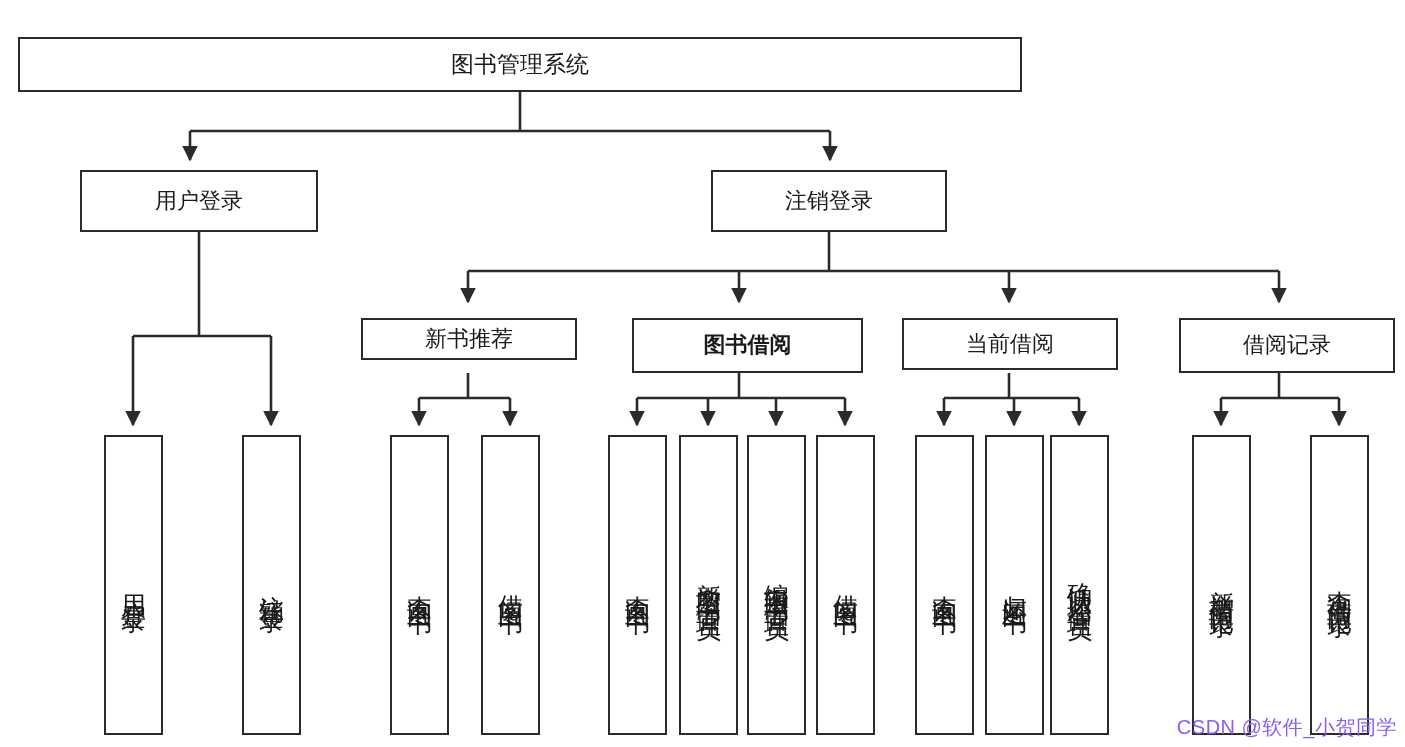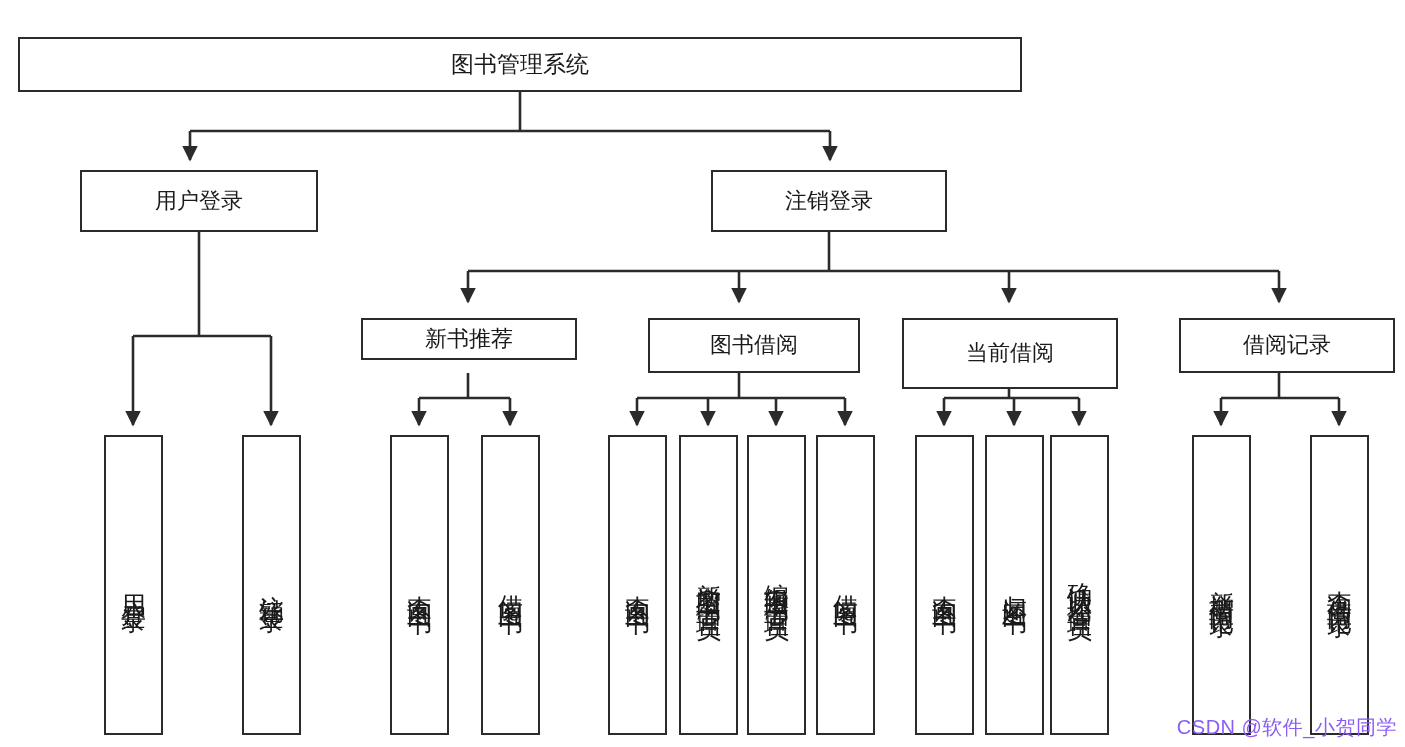--- a/index.html
+++ b/index.html
@@ -127,24 +127,24 @@
   <div class="node-box level-1" style="left:80px; top:170px; width:238px; height:62px;">
     <span class="node-label">用户登录</span>
   </div>
   <div class="node-box level-1" style="left:711px; top:170px; width:236px; height:62px;">
     <span class="node-label">注销登录</span>
   </div>
 
   <div class="node-box level-2" style="left:361px; top:318px; width:216px; height:42px;">
     <span class="node-label">新书推荐</span>
   </div>
-  <div class="node-box level-2" style="left:648px; top:318px; width:212px; height:55px;">
+  <div class="node-box level-2" style="left:632px; top:318px; width:231px; height:55px;font-weight:bold;">
     <span class="node-label">图书借阅</span>
   </div>
-  <div class="node-box level-2" style="left:902px; top:318px; width:216px; height:71px;">
+  <div class="node-box level-2" style="left:902px; top:318px; width:216px; height:52px;">
     <span class="node-label">当前借阅</span>
   </div>
   <div class="node-box level-2" style="left:1172px; top:318px; width:216px; height:55px;margin-left:7px;">
     <span class="node-label">借阅记录</span>
   </div>
 
   <div class="node-box leaf" style="left:104px; top:435px; width:59px; height:300px;">
     <span class="node-label">用户登录</span>
   </div>
   <div class="node-box leaf" style="left:242px; top:435px; width:59px; height:300px;">

